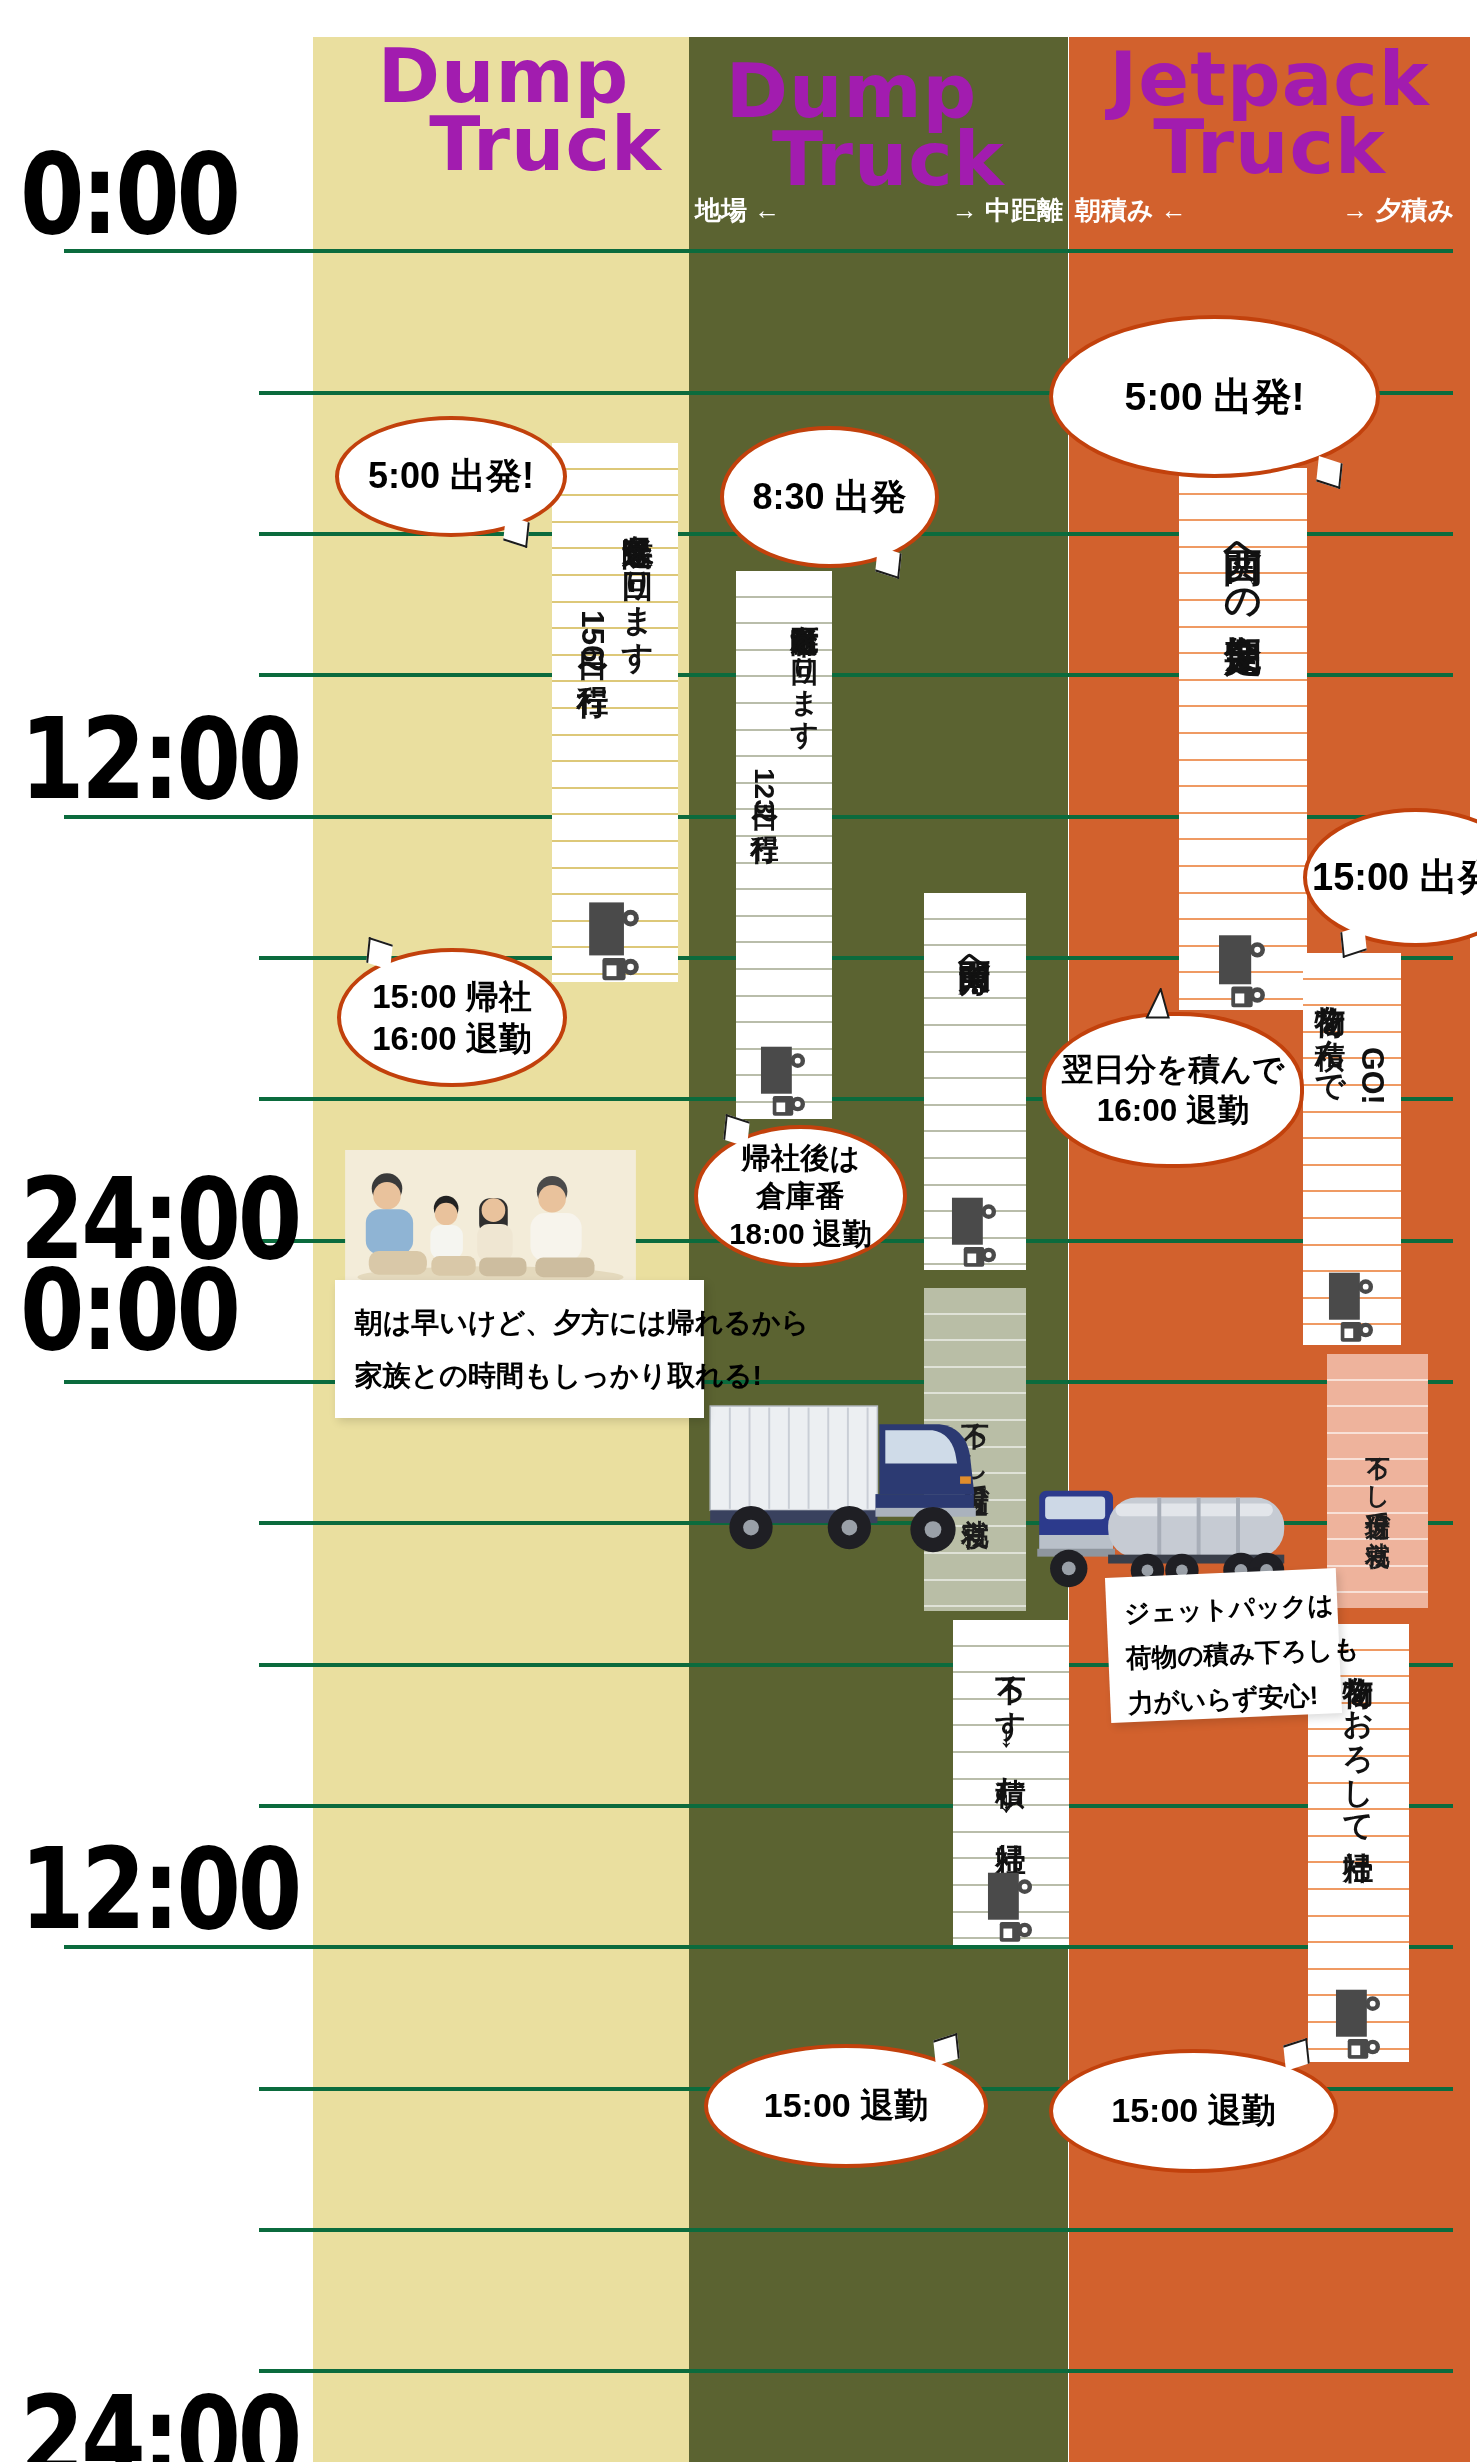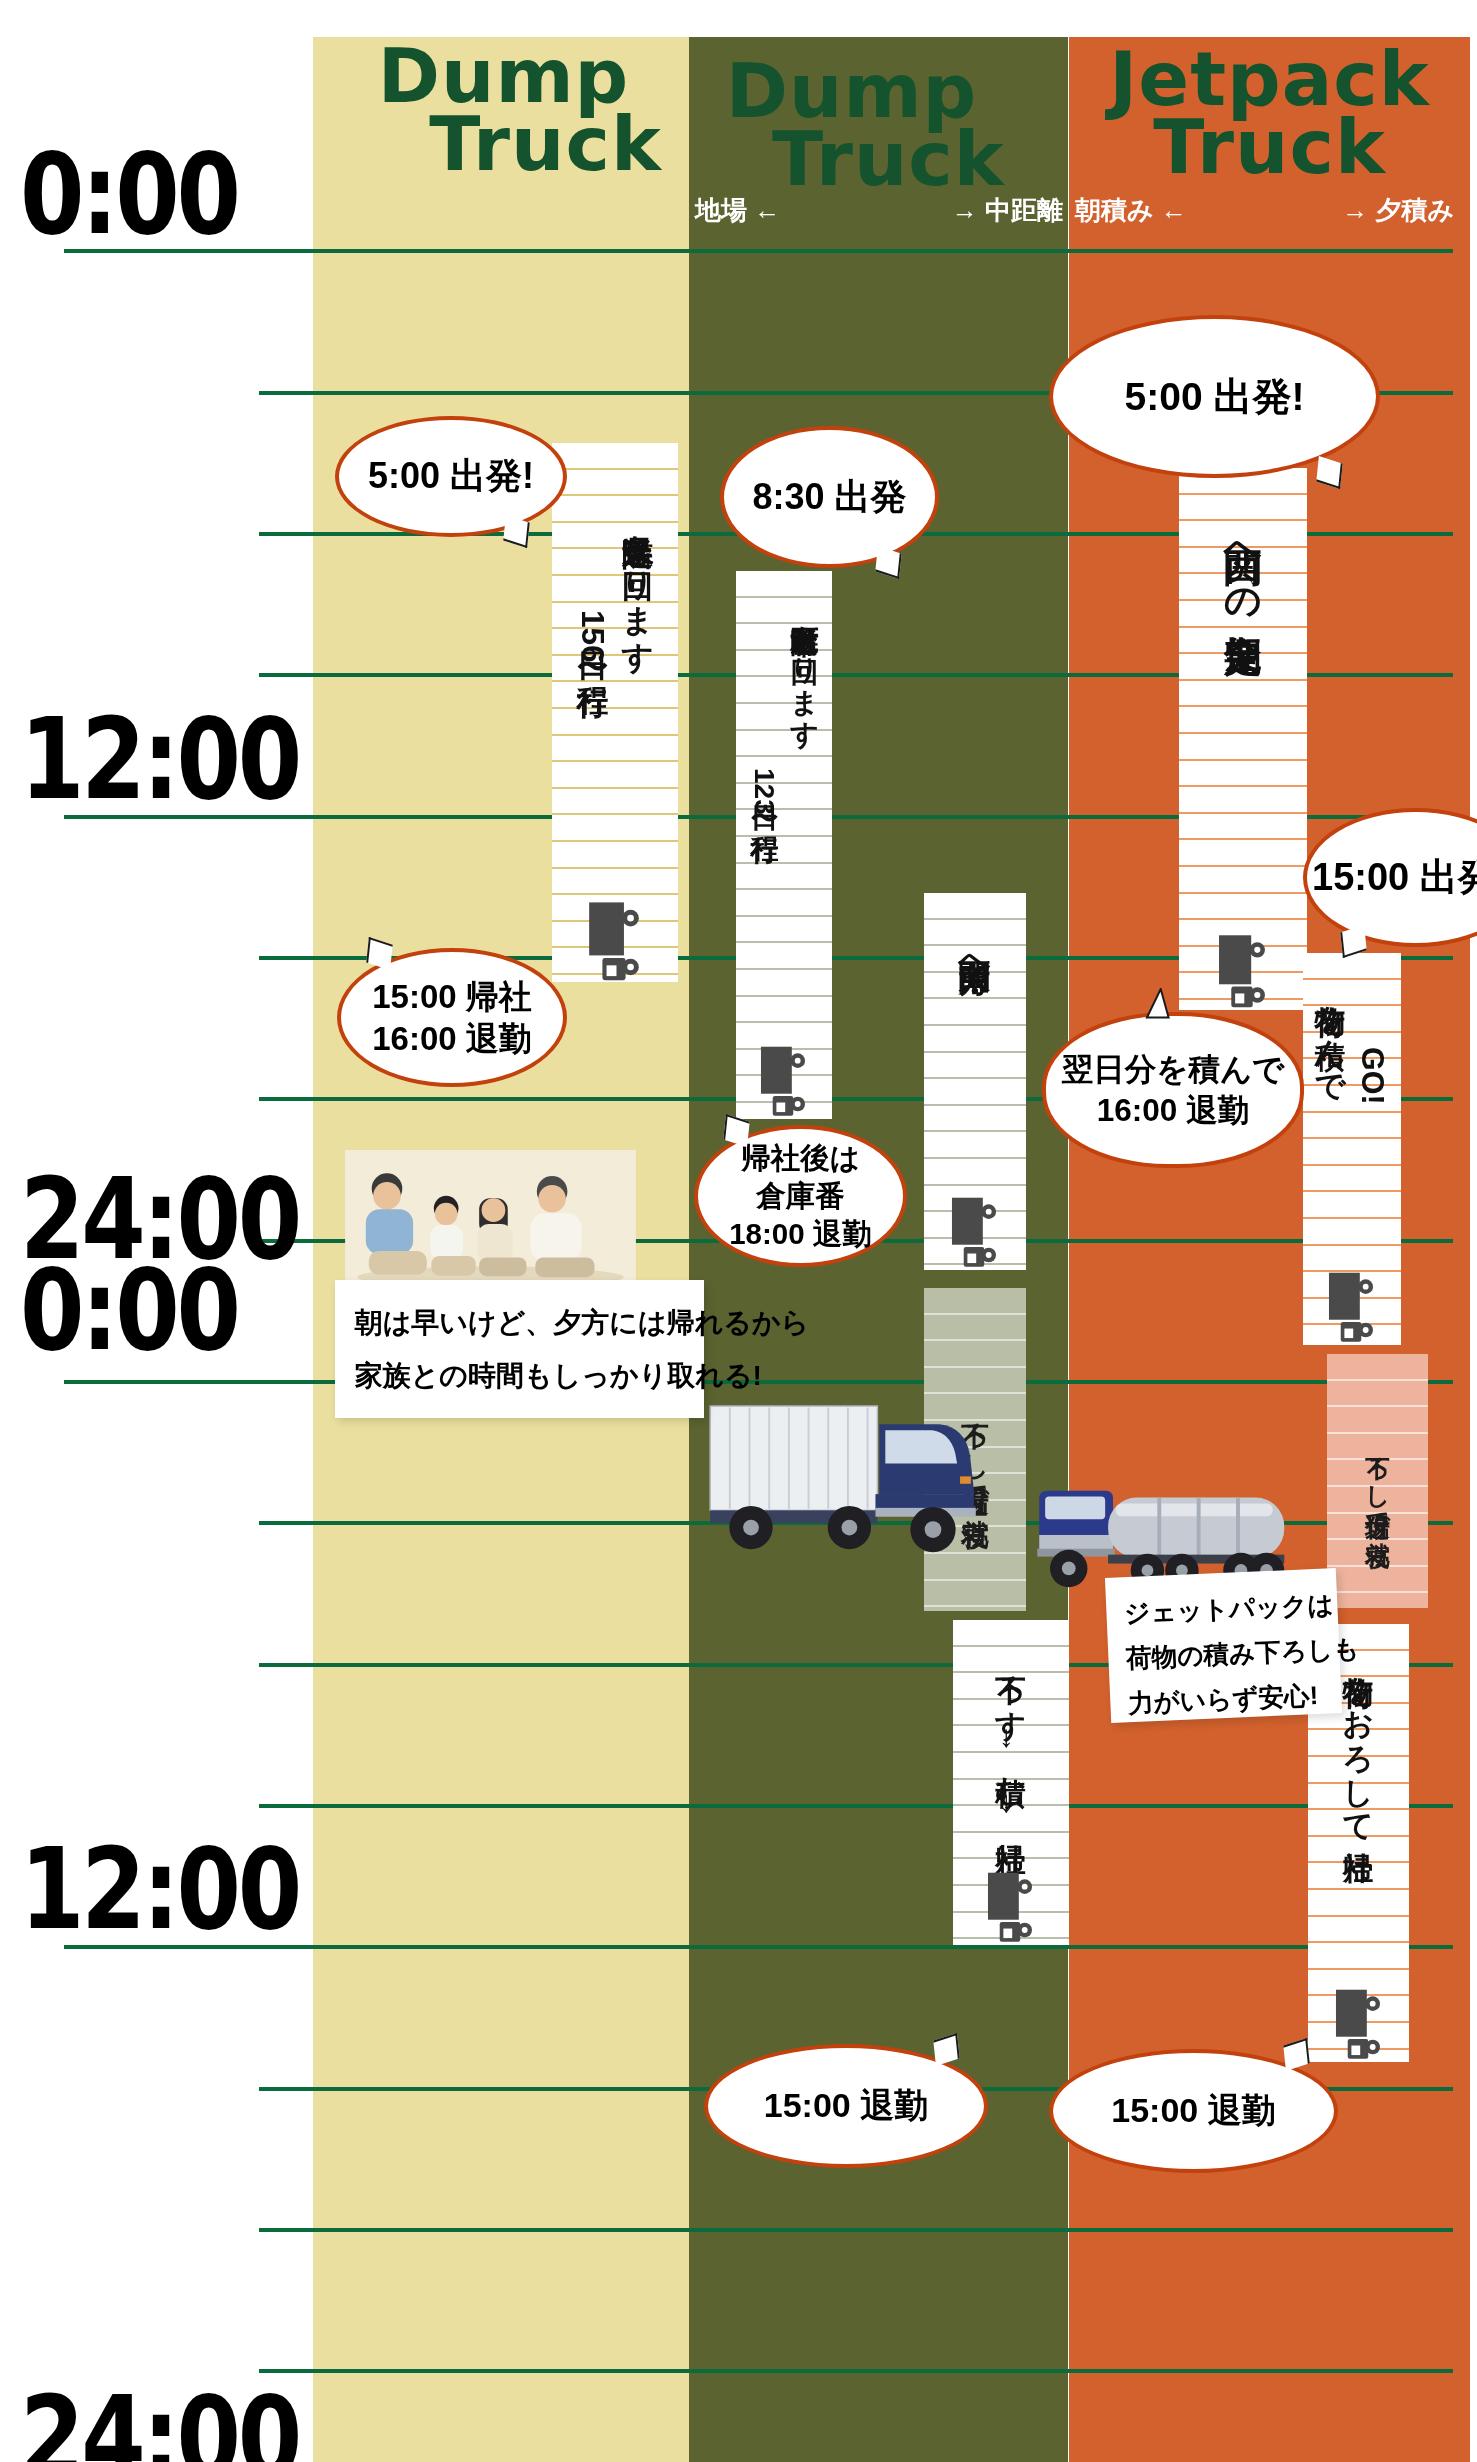--- a/index.html
+++ b/index.html
@@ -4,21 +4,21 @@
 <style>
   html,body{margin:0;padding:0;background:#fff;}
   .poster{position:relative;width:1477px;height:2628px;background:#fff;overflow:hidden;
           font-family:"Liberation Sans","DejaVu Sans",sans-serif;color:#000;}
   .col{position:absolute;top:37px;height:2476px;z-index:0;}
   .tl-line{position:absolute;height:3.9px;background:#0b6b3d;z-index:5;}
   .tlabel{position:absolute;left:19.7px;z-index:10;font-family:"DejaVu Sans","Liberation Sans",sans-serif;
           font-weight:900;font-size:113px;line-height:91px;letter-spacing:-3.9px;
           transform:scaleX(.82);transform-origin:left top;color:#000;white-space:nowrap;}
   .hdr{position:absolute;z-index:10;font-weight:900;font-size:75px;line-height:68px;
-       letter-spacing:1px;color:#14532d;text-align:center;font-family:"DejaVu Sans","Liberation Sans",sans-serif;}
+       letter-spacing:1px;color:#a21caf;text-align:center;font-family:"DejaVu Sans","Liberation Sans",sans-serif;}
   .hdr .h2{display:block;}
   .sub{position:absolute;z-index:10;display:flex;justify-content:space-between;
        color:#fff;font-weight:700;font-size:26px;}
   .bubble{position:absolute;z-index:30;background:#fff;border:4px solid #c2410c;border-radius:50%;
           display:flex;flex-direction:column;align-items:center;justify-content:center;
           text-align:center;font-weight:700;}
   .bubble .bline{display:block;white-space:nowrap;}
   .tail{position:absolute;width:22.7px;height:22.7px;background:#fff;z-index:31;}
   .tail.br{right:34px;bottom:-10.8px;transform:rotate(18deg) skewX(12deg);
            border-right:2px solid #1b1b1b;border-bottom:2px solid #1b1b1b;}

